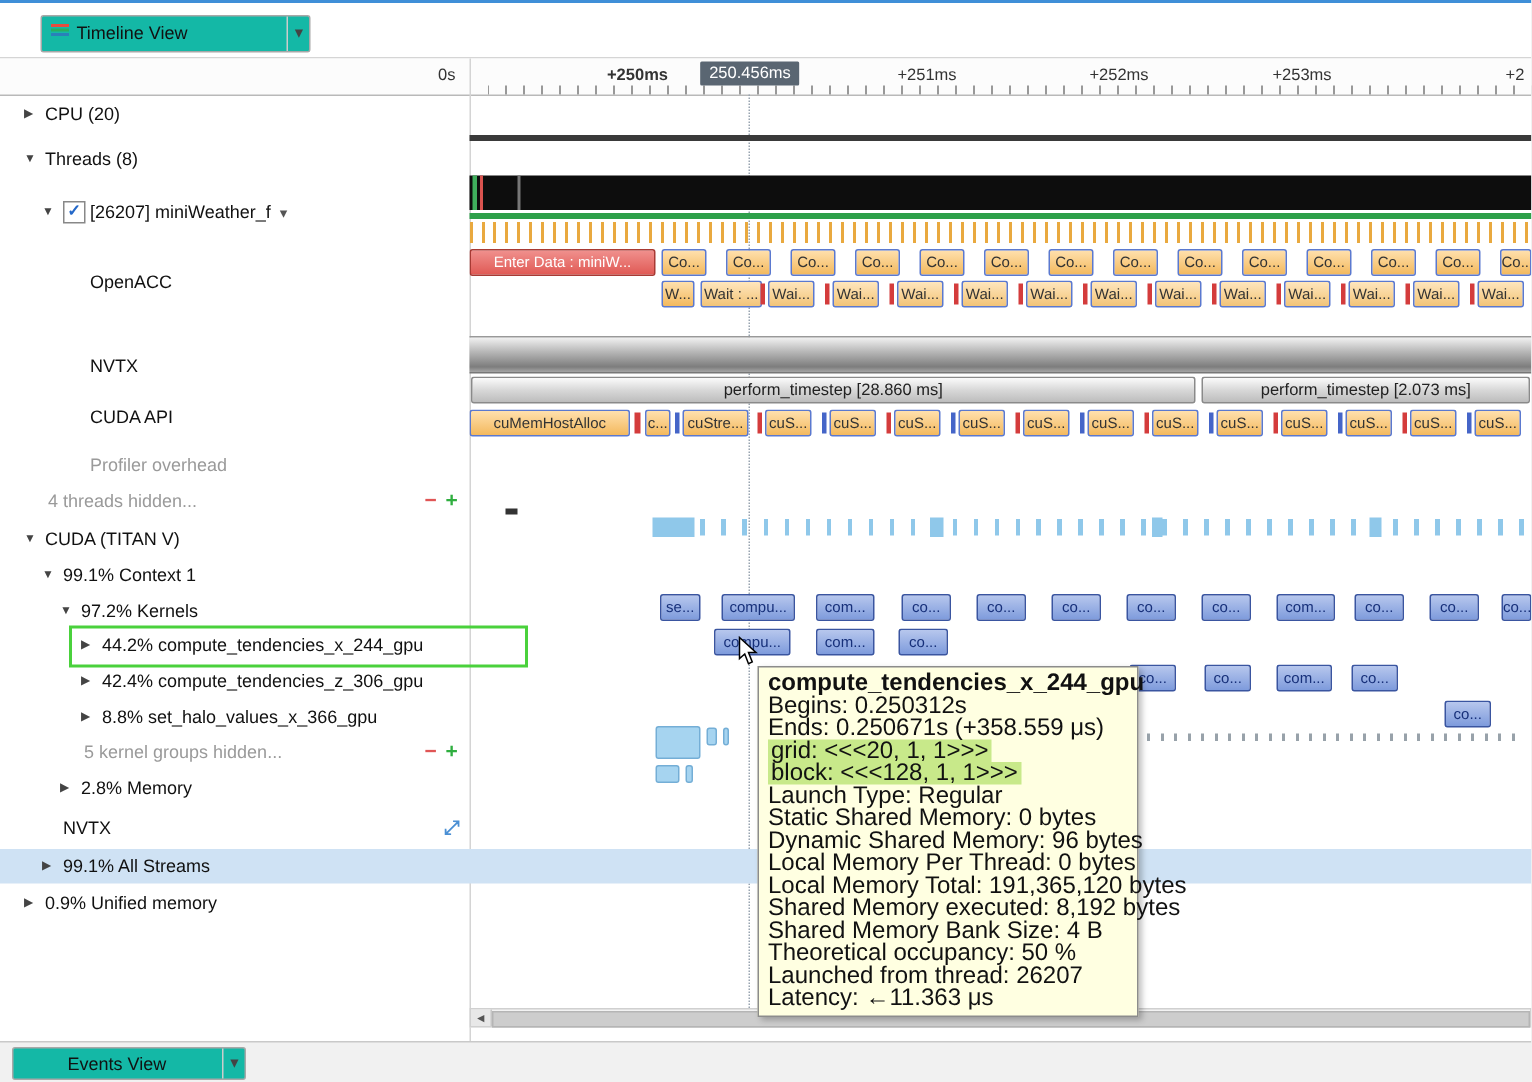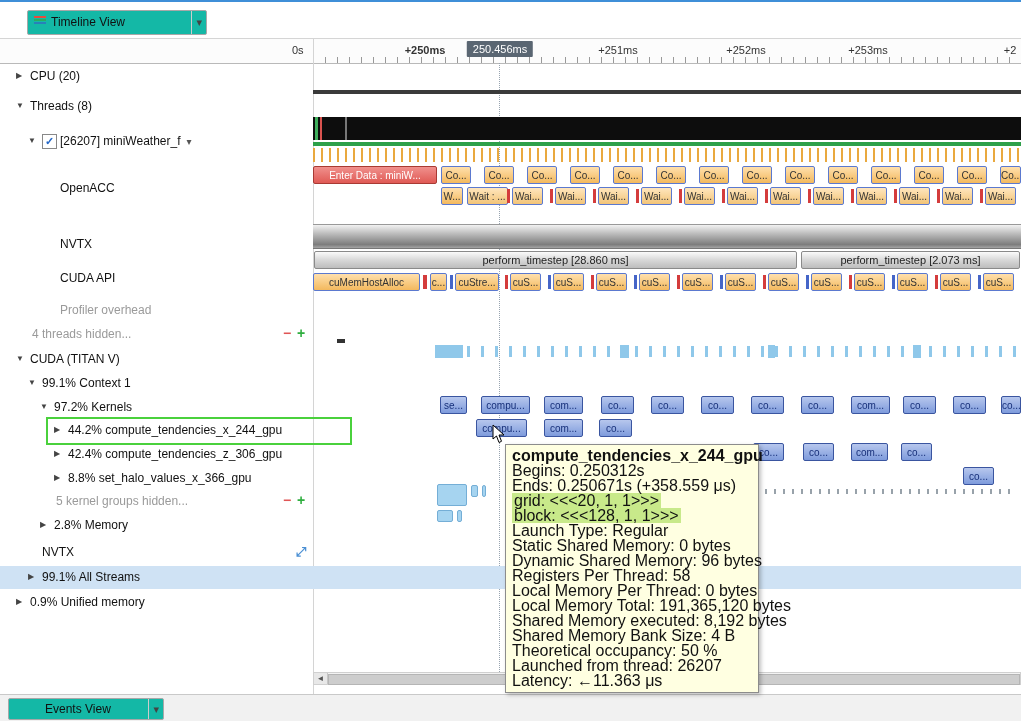--- a/index.html
+++ b/index.html
@@ -353,21 +353,20 @@
     <div class="ttitle">compute_tendencies_x_244_gpu</div>
     <div>
 
     <div class="tline">Begins: 0.250312s</div>
         <div class="tline">Ends: 0.250671s (+358.559 μs)</div>
         <div class="tline hl">grid:  &lt;&lt;&lt;20, 1, 1&gt;&gt;&gt;</div>
         <div class="tline hl">block: &lt;&lt;&lt;128, 1, 1&gt;&gt;&gt;</div>
         <div class="tline">Launch Type: Regular</div>
         <div class="tline">Static Shared Memory: 0 bytes</div>
         <div class="tline">Dynamic Shared Memory: 96 bytes</div>
-        <div class="tline">Registers Per Thread: 58</div>
         <div class="tline">Local Memory Per Thread: 0 bytes</div>
         <div class="tline">Local Memory Total: 191,365,120 bytes</div>
         <div class="tline">Shared Memory executed: 8,192 bytes</div>
         <div class="tline">Shared Memory Bank Size: 4 B</div>
         <div class="tline">Theoretical occupancy: 50 %</div>
         <div class="tline">Launched from thread: 26207</div>
         <div class="tline">Latency: ←11.363 μs</div>
       </div>
   </div>
 

